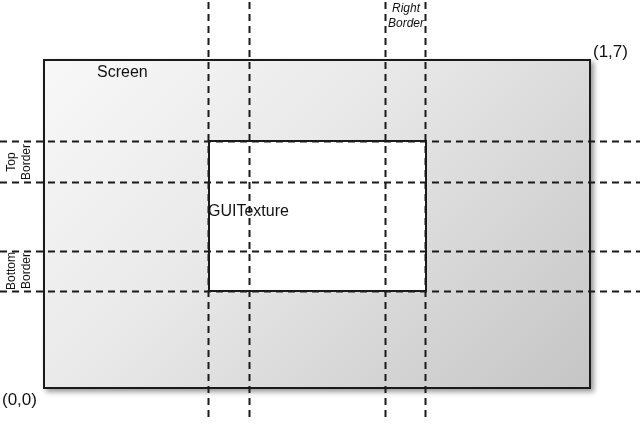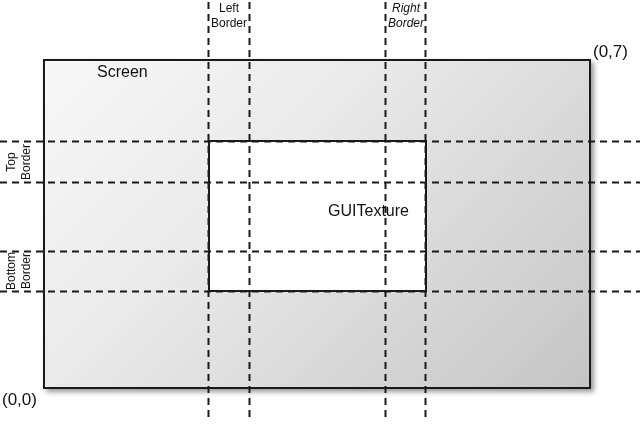--- a/index.html
+++ b/index.html
@@ -40,21 +40,21 @@
   }
   .label { position: absolute; }
   .screen-label {
     left: 53px; top: 63px;
     font-size: 16px;
     margin-left: 44px;
   }
   .texture-label {
     left: 208px; top: 202px;
     width: 201px;
-    text-align: right;
+    text-align: left;
     font-size: 16px;
   }
   .coord { font-size: 17px; }
   .coord-tr { left: 593px; top: 42px; }
   .coord-bl { left: 2px;  top: 390px; }
   .border-label {
     font-size: 12px;
     line-height: 15px;
     text-align: center;
     width: 42px;
@@ -84,25 +84,24 @@
       <line x1="249.5" y1="2" x2="249.5" y2="420"></line>
       <line x1="385.5" y1="2" x2="385.5" y2="420"></line>
       <line x1="425.5" y1="2" x2="425.5" y2="420"></line>
     </g>
   </svg>
 
   <div class="label screen-label">Screen</div>
 
   <div class="label texture-label">GUITexture</div>
 
-  <div class="label border-label left-border-label">Left Border</div>
 
   <div class="label border-label right-border-label">Right Border</div>
 
   <div class="label border-label rotated top-border-label">Top Border</div>
 
   <div class="label border-label rotated bottom-border-label">Bottom Border</div>
 
-  <div class="label coord coord-tr">(0,7)</div>
+  <div class="label coord coord-tr">(1,7)</div>
 
   <div class="label coord coord-bl">(0,0)</div>
 
 </div>
 
 </body></html>

